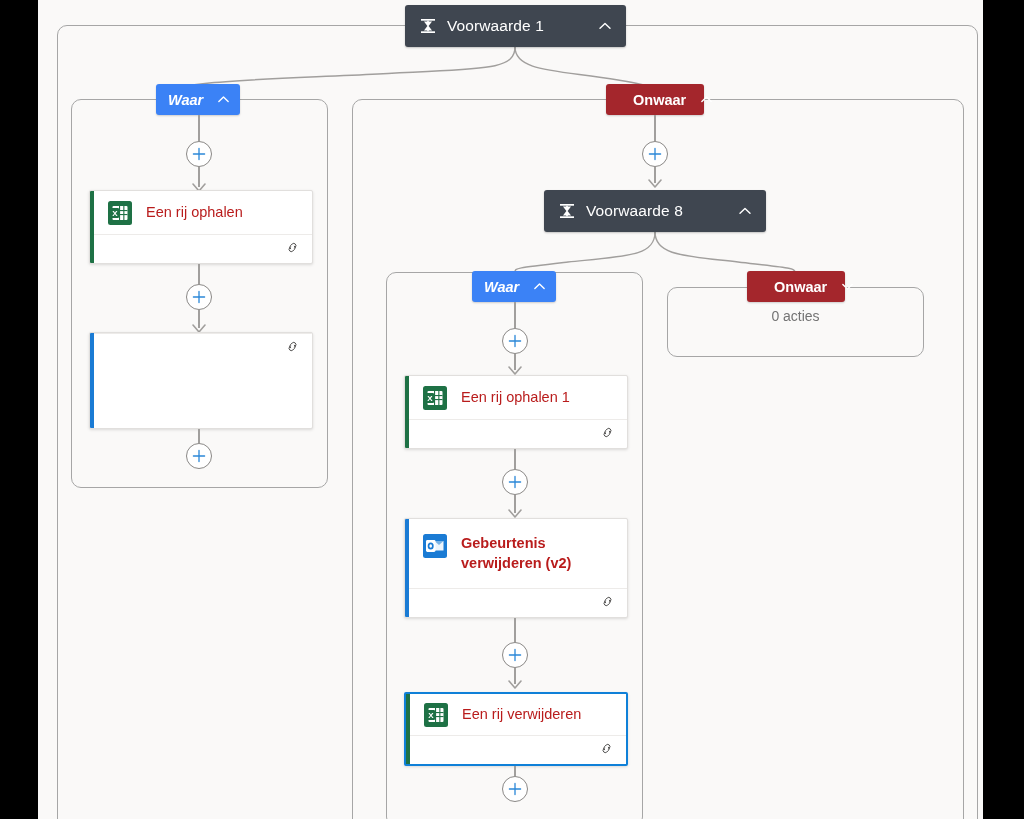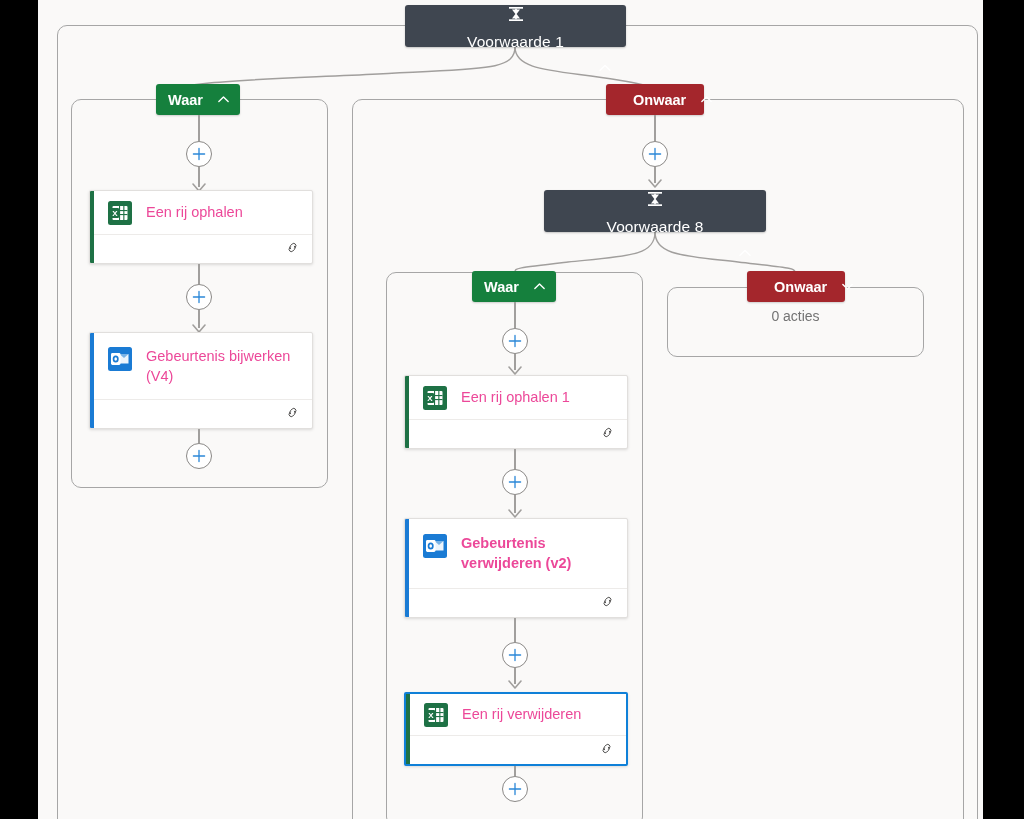--- a/index.html
+++ b/index.html
@@ -13,47 +13,46 @@
   }
   .scope{
     position:absolute;border:1px solid #a6a6a6;border-radius:10px;
     background:transparent;box-sizing:border-box;
   }
   
   .cond{
     position:absolute;height:42px;background:#3f4650;border-radius:3px;
     display:flex;align-items:center;gap:10px;padding:0 14px;box-sizing:border-box;
     box-shadow:0 1px 2px rgba(0,0,0,.22);
-    flex-direction:column;
   }
   .cond .ctitle{color:#fff;font-size:15.5px;letter-spacing:.1px;white-space:nowrap;}
   .cond .cicon{width:18px;height:18px;display:block;flex:none;}
   .cond .cchev{margin-left:auto;padding-left:16px;display:flex;align-items:center;}
   
   .branch{
     position:absolute;height:31px;border-radius:3px;display:flex;align-items:center;
     padding:0 12px;box-sizing:border-box;gap:14px;
     box-shadow:0 1px 2px rgba(0,0,0,.18);
   }
-  .branch.true{background:#15803d;}
+  .branch.true{background:#3b82f6;font-style:italic;}
   .branch.false{background:#a4262c;padding-left:27px;}
   .branch .blabel{color:#fff;font-size:14.5px;font-weight:600;white-space:nowrap;}
   .branch .bchev{display:flex;align-items:center;margin-left:auto;}
   
   .card{
     position:absolute;background:#fff;border:1px solid #e1dfdd;border-radius:2px;
     box-sizing:border-box;box-shadow:0 1px 3px rgba(0,0,0,.13);
     display:flex;flex-direction:column;overflow:hidden;
   }
   .card .accent{position:absolute;left:0;top:0;bottom:0;width:4px;}
   .card.excel .accent{background:#1e7145;}
   .card.outlook .accent{background:#1a7bd4;}
   .card.selected{border:2px solid #0f80d8;}
   .card .chead{flex:1;display:flex;align-items:center;gap:14px;padding:0 14px 0 18px;}
-  .card .ctext{font-size:14.5px;color:#ec4899;line-height:1.35;}
+  .card .ctext{font-size:14.5px;color:#b91c1c;line-height:1.35;}
   .card .cfoot{
     height:28px;border-top:1px solid #edebe9;display:flex;align-items:center;
     justify-content:flex-end;padding-right:12px;
   }
   .appicon{width:24px;height:24px;border-radius:3px;flex:none;display:block;}
   
   .plus{
     position:absolute;width:26px;height:26px;border-radius:50%;
     background:#fff;border:1px solid #8a8886;box-sizing:border-box;
     display:flex;align-items:center;justify-content:center;
@@ -155,33 +154,20 @@
       <path d="M8 1.6 L8 14.4 M1.6 8 L14.4 8" stroke="#2b88d8" stroke-width="1.5" stroke-linecap="round"></path>
     </svg>
   </div>
   <div class="conn" style="left:160.3px;top:310px;width:1.4px;height:18px;"></div>
   <svg class="arrowhead" style="left:154px;top:324px;" width="14" height="10" viewBox="0 0 14 10">
     <path d="M1 1 L7 8 L13 1" fill="none" stroke="#a19f9d" stroke-width="1.6" stroke-linecap="round" stroke-linejoin="round"></path>
   </svg>
 
   <div class="card outlook" style="left:51px;top:332px;width:224px;height:97px;">
     <span class="accent"></span>
-    <div class="chead" style="align-items:flex-start;padding-top:14px;">
-      <span class="appicon">
-        <svg viewBox="0 0 24 24" width="24" height="24">
-          <rect x="0" y="0" width="24" height="24" rx="2.5" fill="#1a7bd4"></rect>
-          <rect x="11.5" y="7" width="9" height="9.5" fill="#fff" opacity=".92"></rect>
-          <path d="M11.5 7 L16 11 L20.5 7 Z" fill="#1a7bd4" opacity=".55"></path>
-          <rect x="3" y="6" width="9.5" height="12" rx="1.4" fill="#fff"></rect>
-          <ellipse cx="7.7" cy="12" rx="3" ry="3.6" fill="#1a7bd4"></ellipse>
-          <ellipse cx="7.7" cy="12" rx="1.3" ry="1.8" fill="#fff"></ellipse>
-        </svg>
-      </span>
-      <span class="ctext">Gebeurtenis bijwerken (V4)</span>
-    </div>
     <div class="cfoot">
       <span>
         <svg viewBox="0 0 18 18" width="15" height="15">
           <path d="M6.6 10.6 a2.7 2.7 0 0 1 0-3.8 l2.1-2.1 a2.7 2.7 0 0 1 3.8 3.8 l-1 1" fill="none" stroke="#3b3a39" stroke-width="1.1" stroke-linecap="round"></path>
           <path d="M11.4 7.4 a2.7 2.7 0 0 1 0 3.8 l-2.1 2.1 a2.7 2.7 0 0 1 -3.8 -3.8 l1 -1" fill="none" stroke="#3b3a39" stroke-width="1.1" stroke-linecap="round"></path>
         </svg>
       </span>
     </div>
   </div>
 

